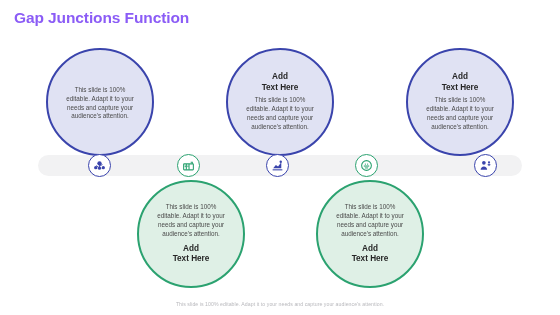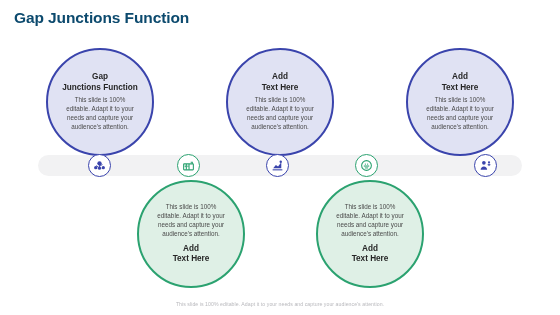--- a/index.html
+++ b/index.html
@@ -16,21 +16,21 @@
     -webkit-font-smoothing: antialiased;
   }
 
   
   .slide-title {
     position: absolute;
     left: 14px;
     top: 9px;
     font-size: 15.5px;
     font-weight: bold;
-    color: #0c4a6e;
+    color: #8b5cf6;
     letter-spacing: -0.1px;
     white-space: nowrap;
   }
 
   
   .timeline-bar {
     position: absolute;
     left: 38px;
     top: 155px;
     width: 484px;
@@ -111,24 +111,20 @@
   }
 </style>
 </head>
 <body>
 
 <div class="slide-title">Gap Junctions Function</div>
 
 <div class="timeline-bar"></div>
 
 <div class="node blue" style="left:46px;">
-  <div class="node-title">
-    <span>Gap</span><br>
-    <span>Junctions Function</span>
-  </div>
   <div class="node-body">This slide is 100% editable. Adapt it to your needs and capture your audience's attention.</div>
 </div>
 
 <div class="node blue" style="left:226px;">
   <div class="node-title">
     <span>Add</span><br>
     <span>Text Here</span>
   </div>
   <div class="node-body">This slide is 100% editable. Adapt it to your needs and capture your audience's attention.</div>
 </div>

